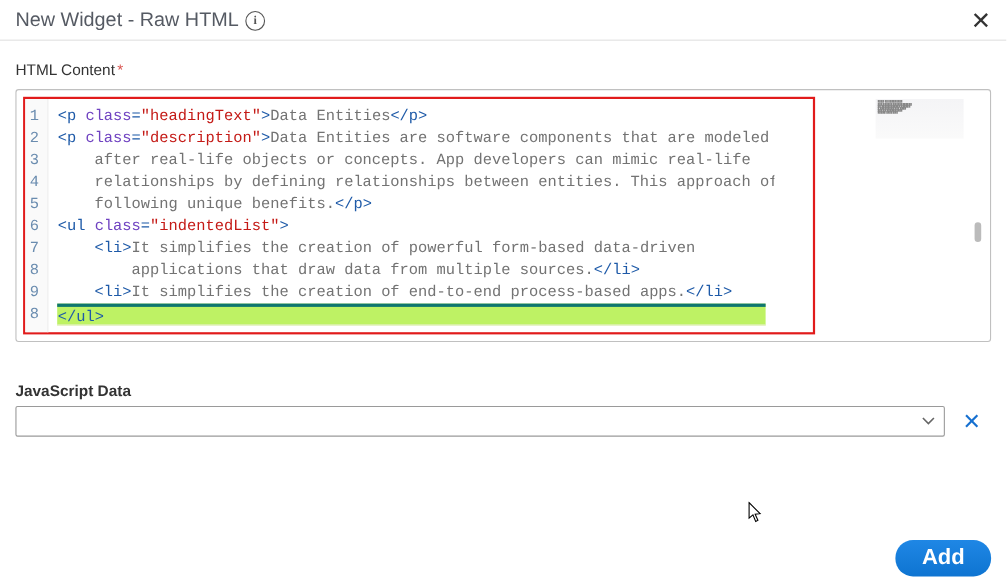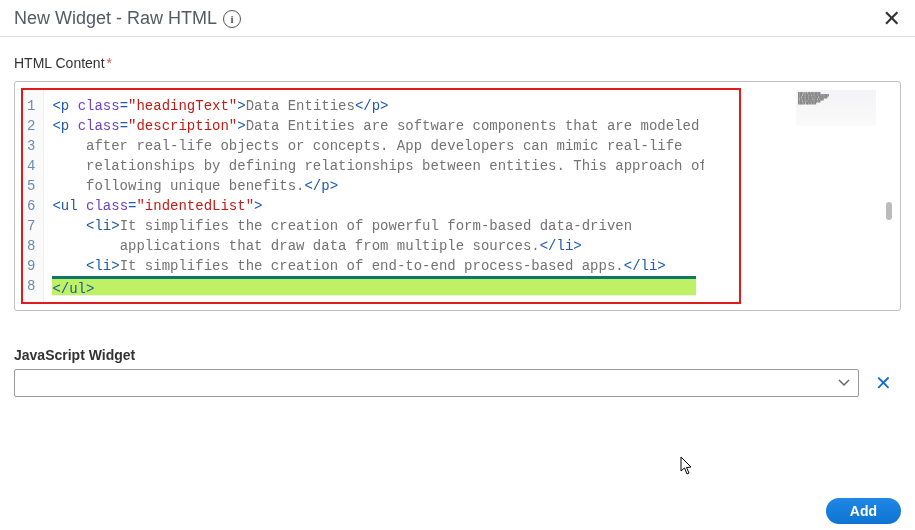--- a/index.html
+++ b/index.html
@@ -150,21 +150,21 @@
     bottom: 6px;
     right: 14px;
   }
   .add-btn {
     background: #0e74d1;
     background: linear-gradient(#1f87e5,#0e74d1);
     color: #fff;
     border: none;
     border-radius: 16px;
     padding: 5px 24px;
-    font-size: 14px;
+    font-size: 20px;
     font-weight: 600;
     cursor: pointer;
   }
 </style>
 </head>
 <body>
 
 <div class="header">
   <div class="header-title">
     <span>New Widget - Raw HTML</span>
@@ -193,21 +193,21 @@
       </div>
     <div class="code" id="code"><span class="code-line"><span class="pun">&lt;</span><span class="tag">p </span><span class="attr">class</span><span class="pun">=</span><span class="str">"headingText"</span><span class="pun">&gt;</span><span class="txt">Data Entities</span><span class="pun">&lt;/</span><span class="tag">p</span><span class="pun">&gt;</span></span><span class="code-line"><span class="pun">&lt;</span><span class="tag">p </span><span class="attr">class</span><span class="pun">=</span><span class="str">"description"</span><span class="pun">&gt;</span><span class="txt">Data Entities are software components that are modeled</span></span><span class="code-line"><span class="indent">    </span><span class="txt">after real-life objects or concepts. App developers can mimic real-life</span></span><span class="code-line"><span class="indent">    </span><span class="txt">relationships by defining relationships between entities. This approach offers the</span></span><span class="code-line"><span class="indent">    </span><span class="txt">following unique benefits.</span><span class="pun">&lt;/</span><span class="tag">p</span><span class="pun">&gt;</span></span><span class="code-line"><span class="pun">&lt;</span><span class="tag">ul </span><span class="attr">class</span><span class="pun">=</span><span class="str">"indentedList"</span><span class="pun">&gt;</span></span><span class="code-line"><span class="indent">    </span><span class="pun">&lt;</span><span class="tag">li</span><span class="pun">&gt;</span><span class="txt">It simplifies the creation of powerful form-based data-driven</span></span><span class="code-line"><span class="indent">        </span><span class="txt">applications that draw data from multiple sources.</span><span class="pun">&lt;/</span><span class="tag">li</span><span class="pun">&gt;</span></span><span class="code-line"><span class="indent">    </span><span class="pun">&lt;</span><span class="tag">li</span><span class="pun">&gt;</span><span class="txt">It simplifies the creation of end-to-end process-based apps.</span><span class="pun">&lt;/</span><span class="tag">li</span><span class="pun">&gt;</span></span><span class="code-line cursor-line"><span class="pun">&lt;/</span><span class="tag">ul</span><span class="pun">&gt;</span></span></div>
   </div>
   <div class="minimap">
     ████ ██ █████████<br>███ ██████ ████████████<br>██ ████████████ ██████<br>█ █████████ ███ ████<br>███ ██ ██████████<br>█████ ████ ███
   </div>
   <div class="vscroll-mark"></div>
 </div>
 
 <div class="js-section">
-  <div class="js-label">JavaScript Widget</div>
+  <div class="js-label">JavaScript Data</div>
   <div class="select-row">
     <div class="select-box">
       <svg class="chevron" viewBox="0 0 12 12">
           <path d="M1 3 L6 8 L11 3" stroke="#666" stroke-width="1.5" fill="none"></path>
         </svg>
     </div>
     <span class="clear-x">✕</span>
   </div>
 </div>
 

